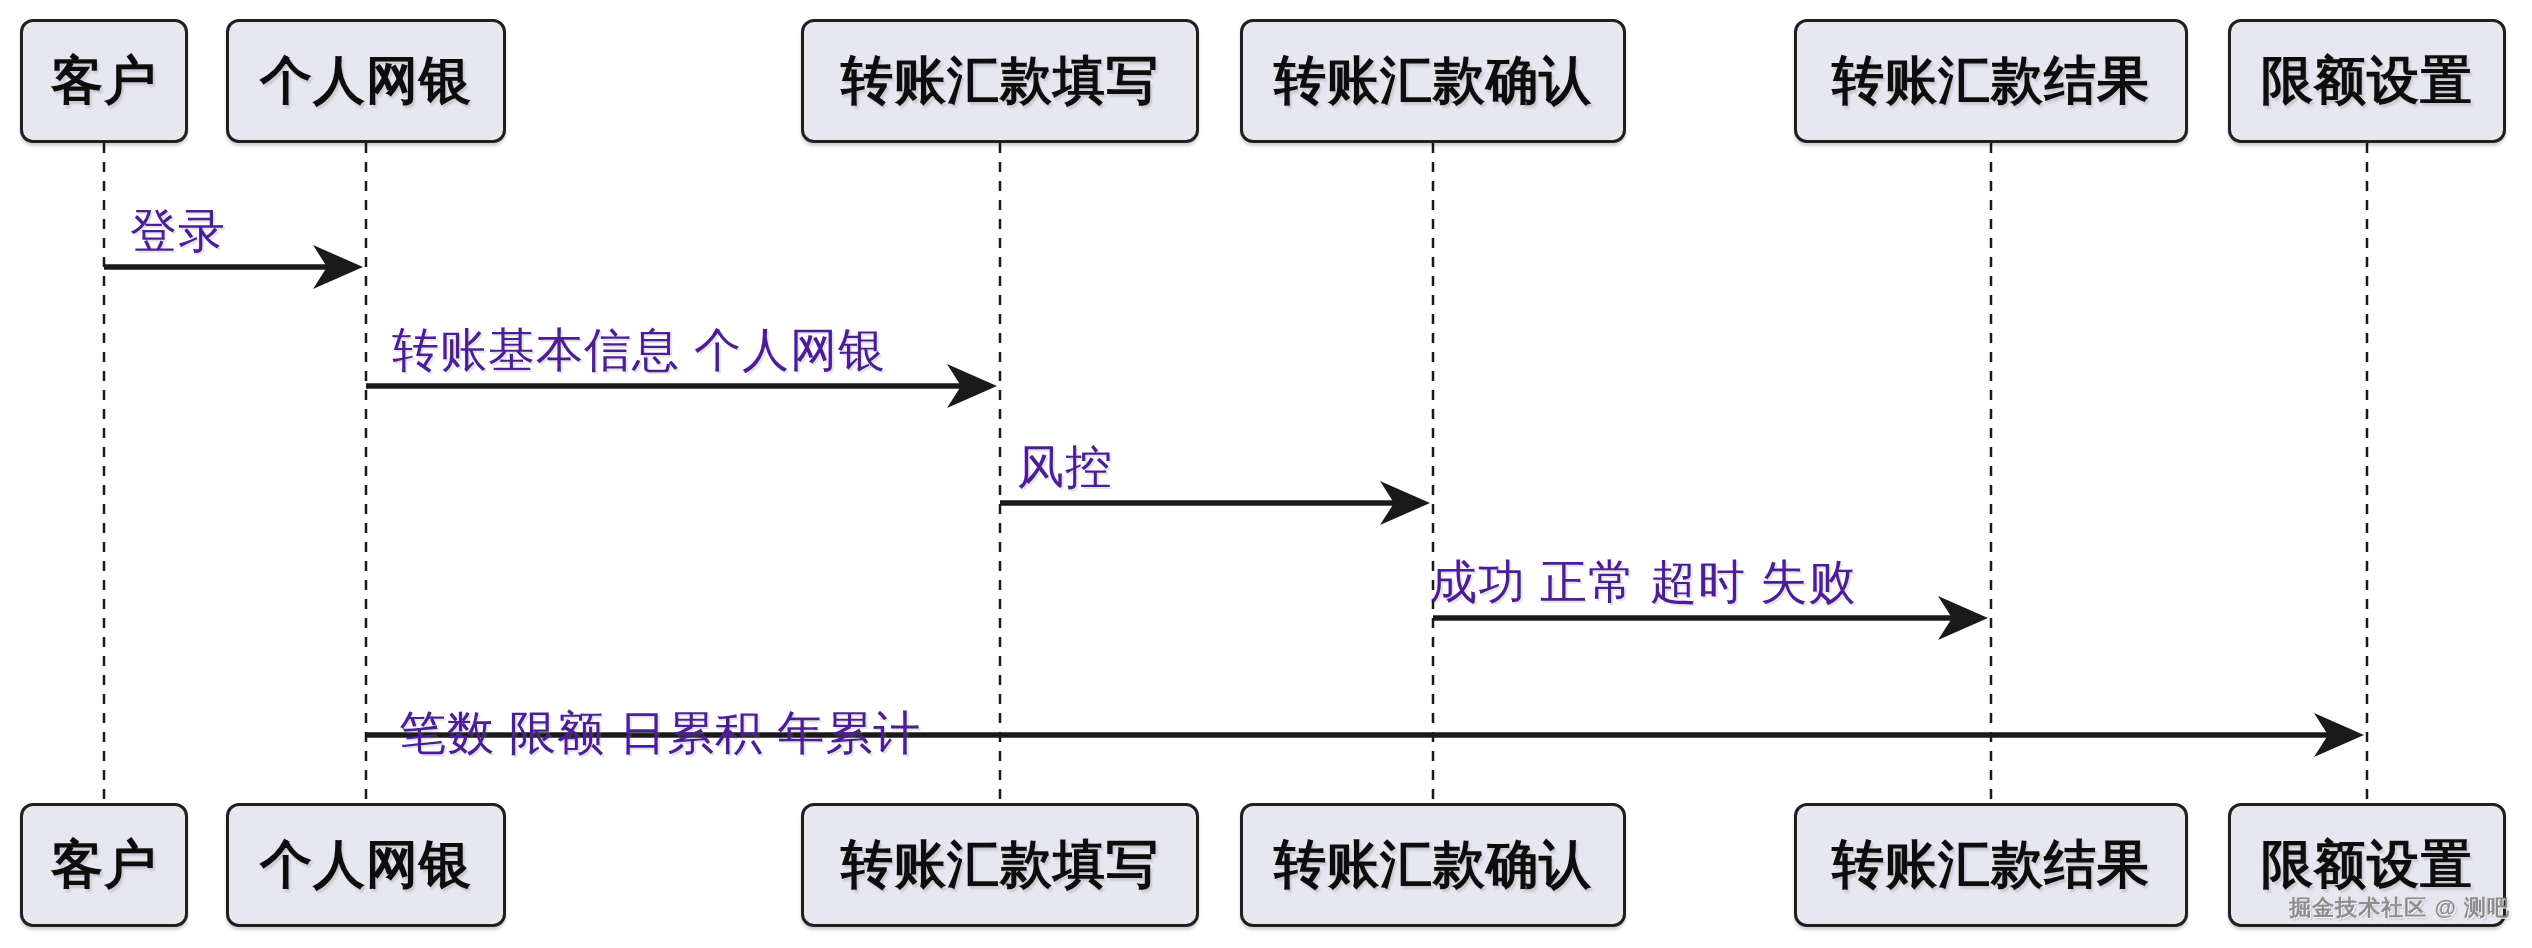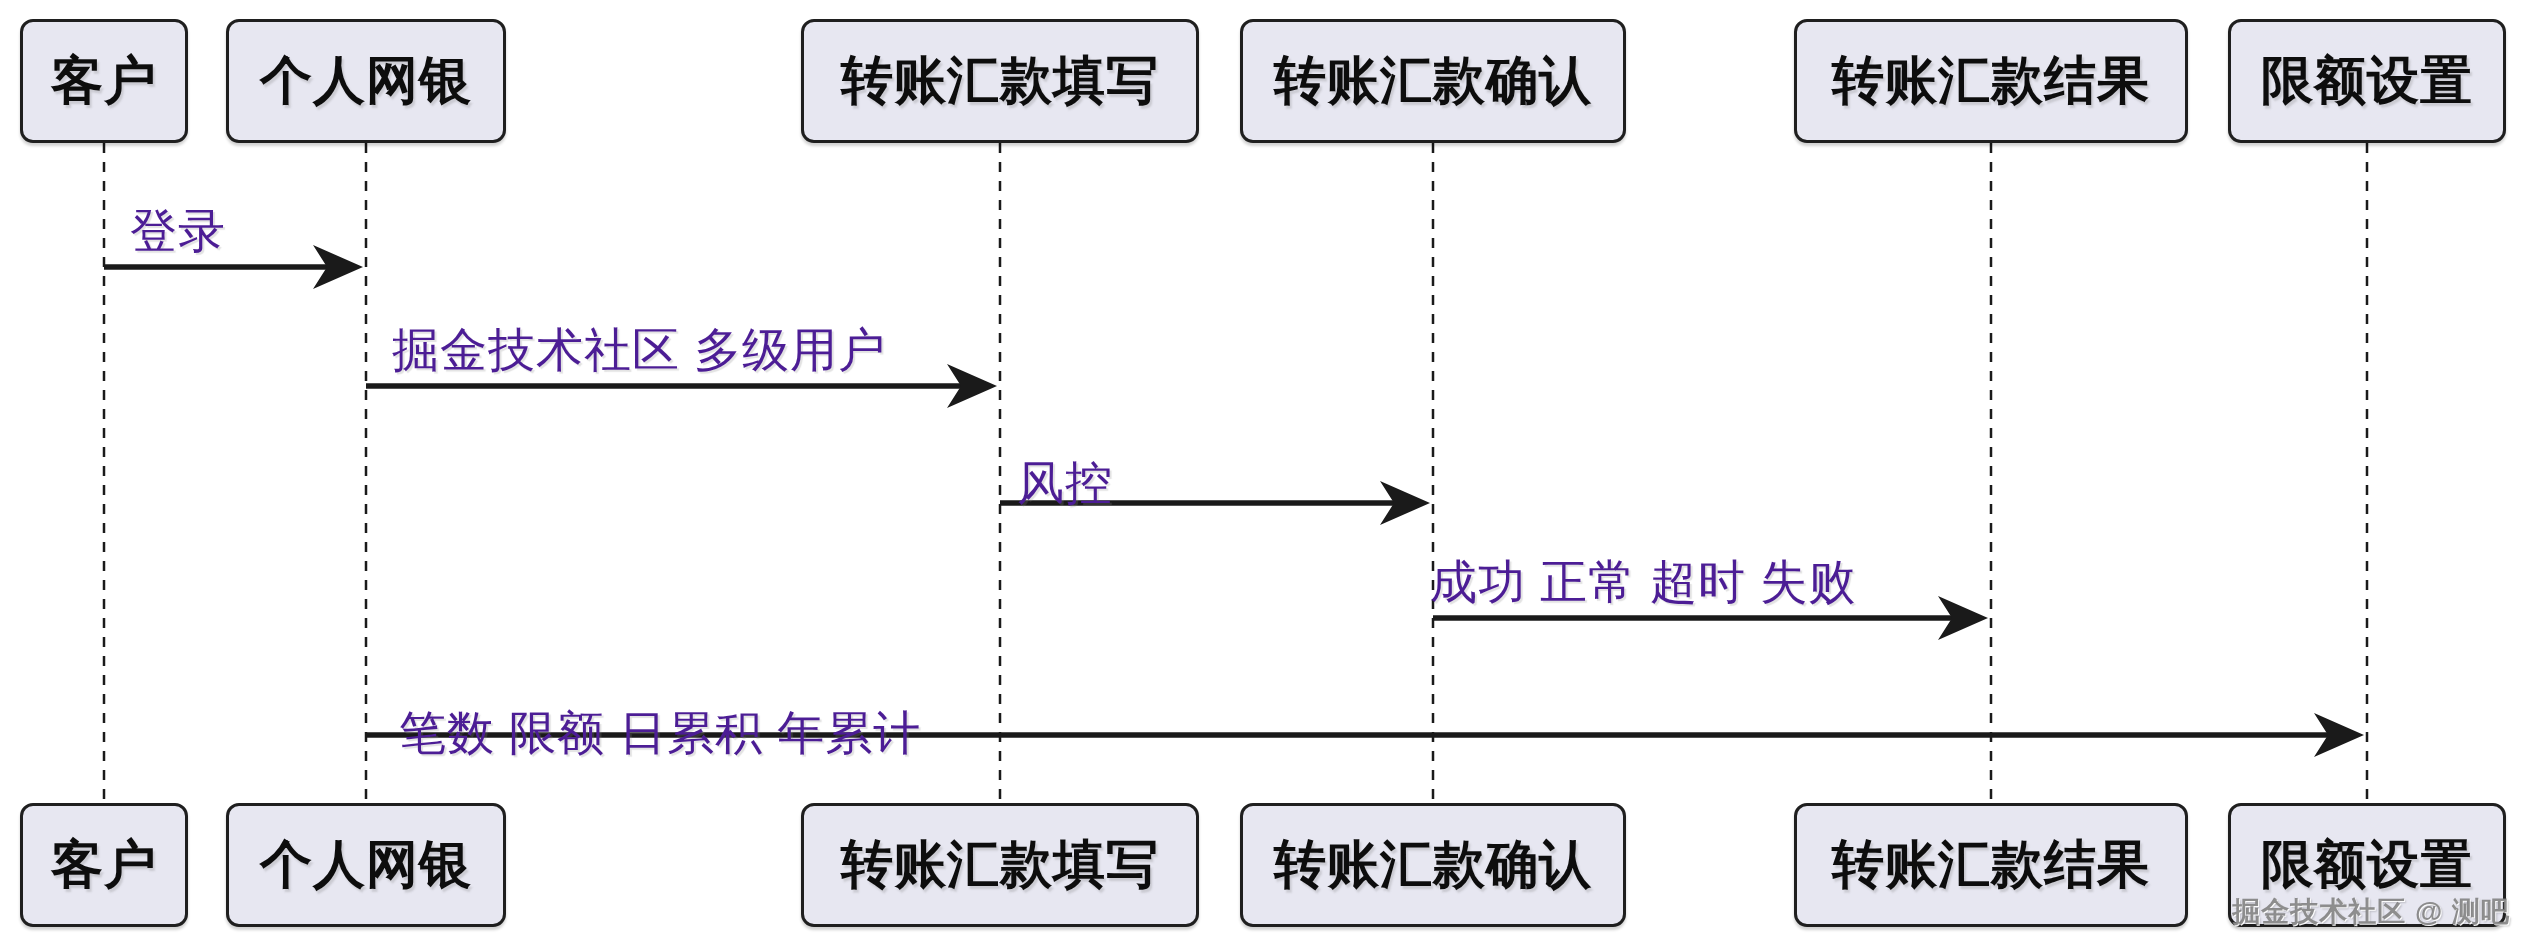--- a/index.html
+++ b/index.html
@@ -50,21 +50,21 @@
     color: #4c1d95;
     white-space: nowrap;
     letter-spacing: 1px;
     text-shadow: 2px 2px 1px rgba(140,140,140,0.25);
     z-index: 3;
   }
   .watermark {
     position: absolute;
     right: 22px;
     top: 893px;
-    font-size: 28px;
+    font-size: 22px;
     font-weight: 600;
     letter-spacing: 1px;
     color: rgba(122,122,122,0.85);
     text-shadow: 1px 1px 0 rgba(255,255,255,0.95), 2px 2px 2px rgba(0,0,0,0.18);
     white-space: nowrap;
     z-index: 5;
   }
 </style>
 </head>
 <body>
@@ -103,22 +103,22 @@
       </div>
       <div class="actor-box" style="left: 1794px; top: 19px; width: 394px;">
         <span class="actor-label">转账汇款结果</span>
       </div>
       <div class="actor-box" style="left: 2228px; top: 19px; width: 278px;">
         <span class="actor-label">限额设置</span>
       </div>
     </div>
   <div id="messages-layer">
       <div class="msg-label" style="left: 130px; top: 205px;">登录</div>
-      <div class="msg-label" style="left: 392px; top: 324px;">掘金技术社区 多级用户</div>
-      <div class="msg-label" style="left: 1017px; top: 457px;">风控</div>
+      <div class="msg-label" style="left: 392px; top: 324px;">转账基本信息 个人网银</div>
+      <div class="msg-label" style="left: 1017px; top: 441px;">风控</div>
       <div class="msg-label" style="left: 1430px; top: 556px; text-align: center;">成功 正常 超时 失败</div>
       <div class="msg-label" style="left: 399px; top: 707px;">笔数 限额 日累积 年累计</div>
     </div>
   <div id="actors-bottom">
       <div class="actor-box" style="left: 20px; top: 803px; width: 168px;">
         <span class="actor-label">客户</span>
       </div>
       <div class="actor-box" style="left: 226px; top: 803px; width: 280px;">
         <span class="actor-label">个人网银</span>
       </div>

